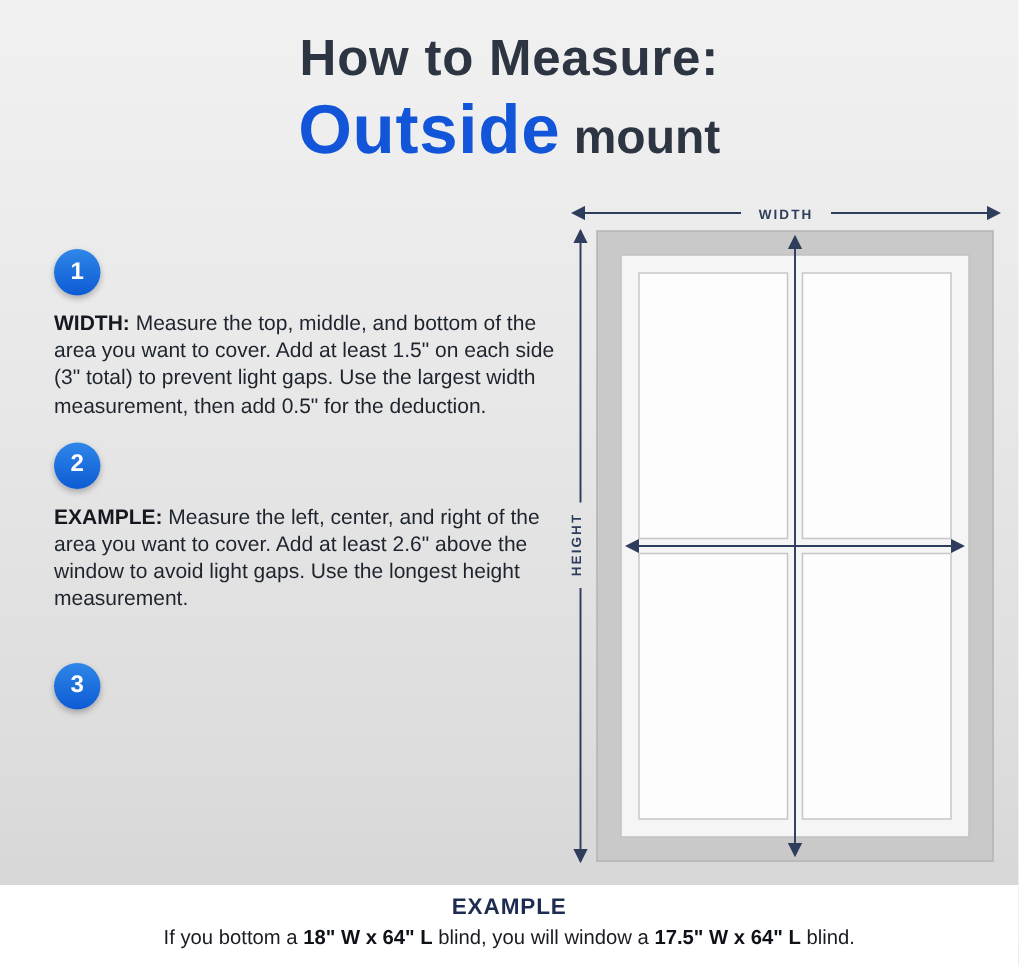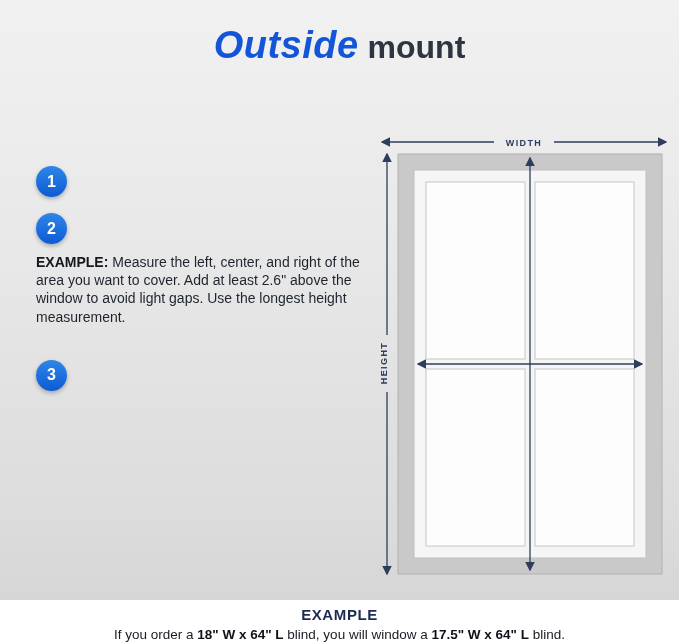--- a/index.html
+++ b/index.html
@@ -5,21 +5,21 @@
   * { margin:0; padding:0; box-sizing:border-box; }
   body { font-family:"Liberation Sans", sans-serif; }
   .page{
     position:relative; width:679px; height:644px; overflow:hidden;
     background:linear-gradient(180deg,#f1f1f1 0%, #e9e9e9 35%, #dcdcdc 80%, #d3d3d3 100%);
   }
   
   .title{ text-align:center; padding-top:22px; line-height:1.05; }
   .t1{ font-size:34px; font-weight:700; color:#2d3442; letter-spacing:.5px; }
   .t2{ margin-top:4px; }
-  .hl{ font-size:38px; font-weight:800; color:#1355d8; letter-spacing:.5px;font-style:italic; }
+  .hl{ font-size:46px; font-weight:800; color:#1355d8; letter-spacing:.5px; }
   .t2rest{ font-size:32px; font-weight:600; color:#2d3442;margin-top:11px; }
   
   .steps{ position:absolute; left:36px; top:166px; width:338px; }
   .step{ margin-bottom:16px; }
   .step.last{ margin-top:34px; }
   .badge{
     width:31px; height:31px; border-radius:50%;
     background:linear-gradient(180deg,#2f86e8,#0d5bd4);
     color:#fff; font-weight:700; font-size:16px;
     display:flex; align-items:center; justify-content:center;
@@ -29,39 +29,44 @@
   .step-text{ font-size:14px; line-height:1.3; color:#1e242d; }
   .step-text b{ color:#15191f; }
   
   .diagram{ position:absolute; left:378px; top:130px; width:292px; height:452px;text-align:right; }
   svg text{
     font-family:"Liberation Sans", sans-serif; font-weight:700;
     fill:#2e3d5c; font-size:9px; letter-spacing:1.4px;
   }
   
   .example{
-    position:absolute; left:0; right:0; bottom:0; height:44px;
+    position:absolute; left:0; right:0; bottom:0; height:54px;
     background:#ffffff; text-align:center; padding-top:6px;
   }
   .example-heading{ font-size:15px; font-weight:800; color:#1d2c50; letter-spacing:.6px; }
   .example-text{ font-size:13.5px; color:#191c22; margin-top:4px; }
   .example-text b{ color:#0f1218; }
 </style>
 </head>
 <body>
 
 <div class="page">
 
   <header class="title">
+    <div class="t1">How to Measure:</div>
     <div class="t2"><span class="hl">Outside</span><span class="t2rest"> mount</span></div>
   </header>
 
   <section class="steps">
     <div class="step">
       <div class="badge">1</div>
+      <p class="step-text">
+        <b>WIDTH:</b>
+        <span>Measure the top, middle, and bottom of the area you want to cover. Add at least 1.5" on each side (3" total) to prevent light gaps. Use the largest width measurement, then add 0.5" for the deduction.</span>
+      </p>
     </div>
     <div class="step">
       <div class="badge">2</div>
       <p class="step-text">
         <b>EXAMPLE:</b>
         <span>Measure the left, center, and right of the area you want to cover. Add at least 2.6" above the window to avoid light gaps. Use the longest height measurement.</span>
       </p>
     </div>
     <div class="step last">
       <div class="badge">3</div>
@@ -91,16 +96,16 @@
       <line x1="9" y1="262" x2="9" y2="444" stroke="#2e3d5c" stroke-width="1.3" marker-end="url(#ah)"></line>
       <text x="9" y="233" text-anchor="middle" transform="rotate(-90 9 233)">HEIGHT</text>
 
       <line x1="152" y1="28" x2="152" y2="440" stroke="#2e3d5c" stroke-width="1.3" marker-start="url(#ah)" marker-end="url(#ah)"></line>
       <line x1="40" y1="234" x2="264" y2="234" stroke="#2e3d5c" stroke-width="1.3" marker-start="url(#ah)" marker-end="url(#ah)"></line>
     </svg>
   </figure>
 
   <footer class="example">
     <div class="example-heading">EXAMPLE</div>
-    <div class="example-text"><span>If you order a </span><b>18" W x 64" L</b><span> blind, you will window a </span><b>17.5" W x 64" L</b><span> blind.</span></div>
+    <div class="example-text"><span>If you bottom a </span><b>18" W x 64" L</b><span> blind, you will window a </span><b>17.5" W x 64" L</b><span> blind.</span></div>
   </footer>
 
 </div>
 
 </body></html>

